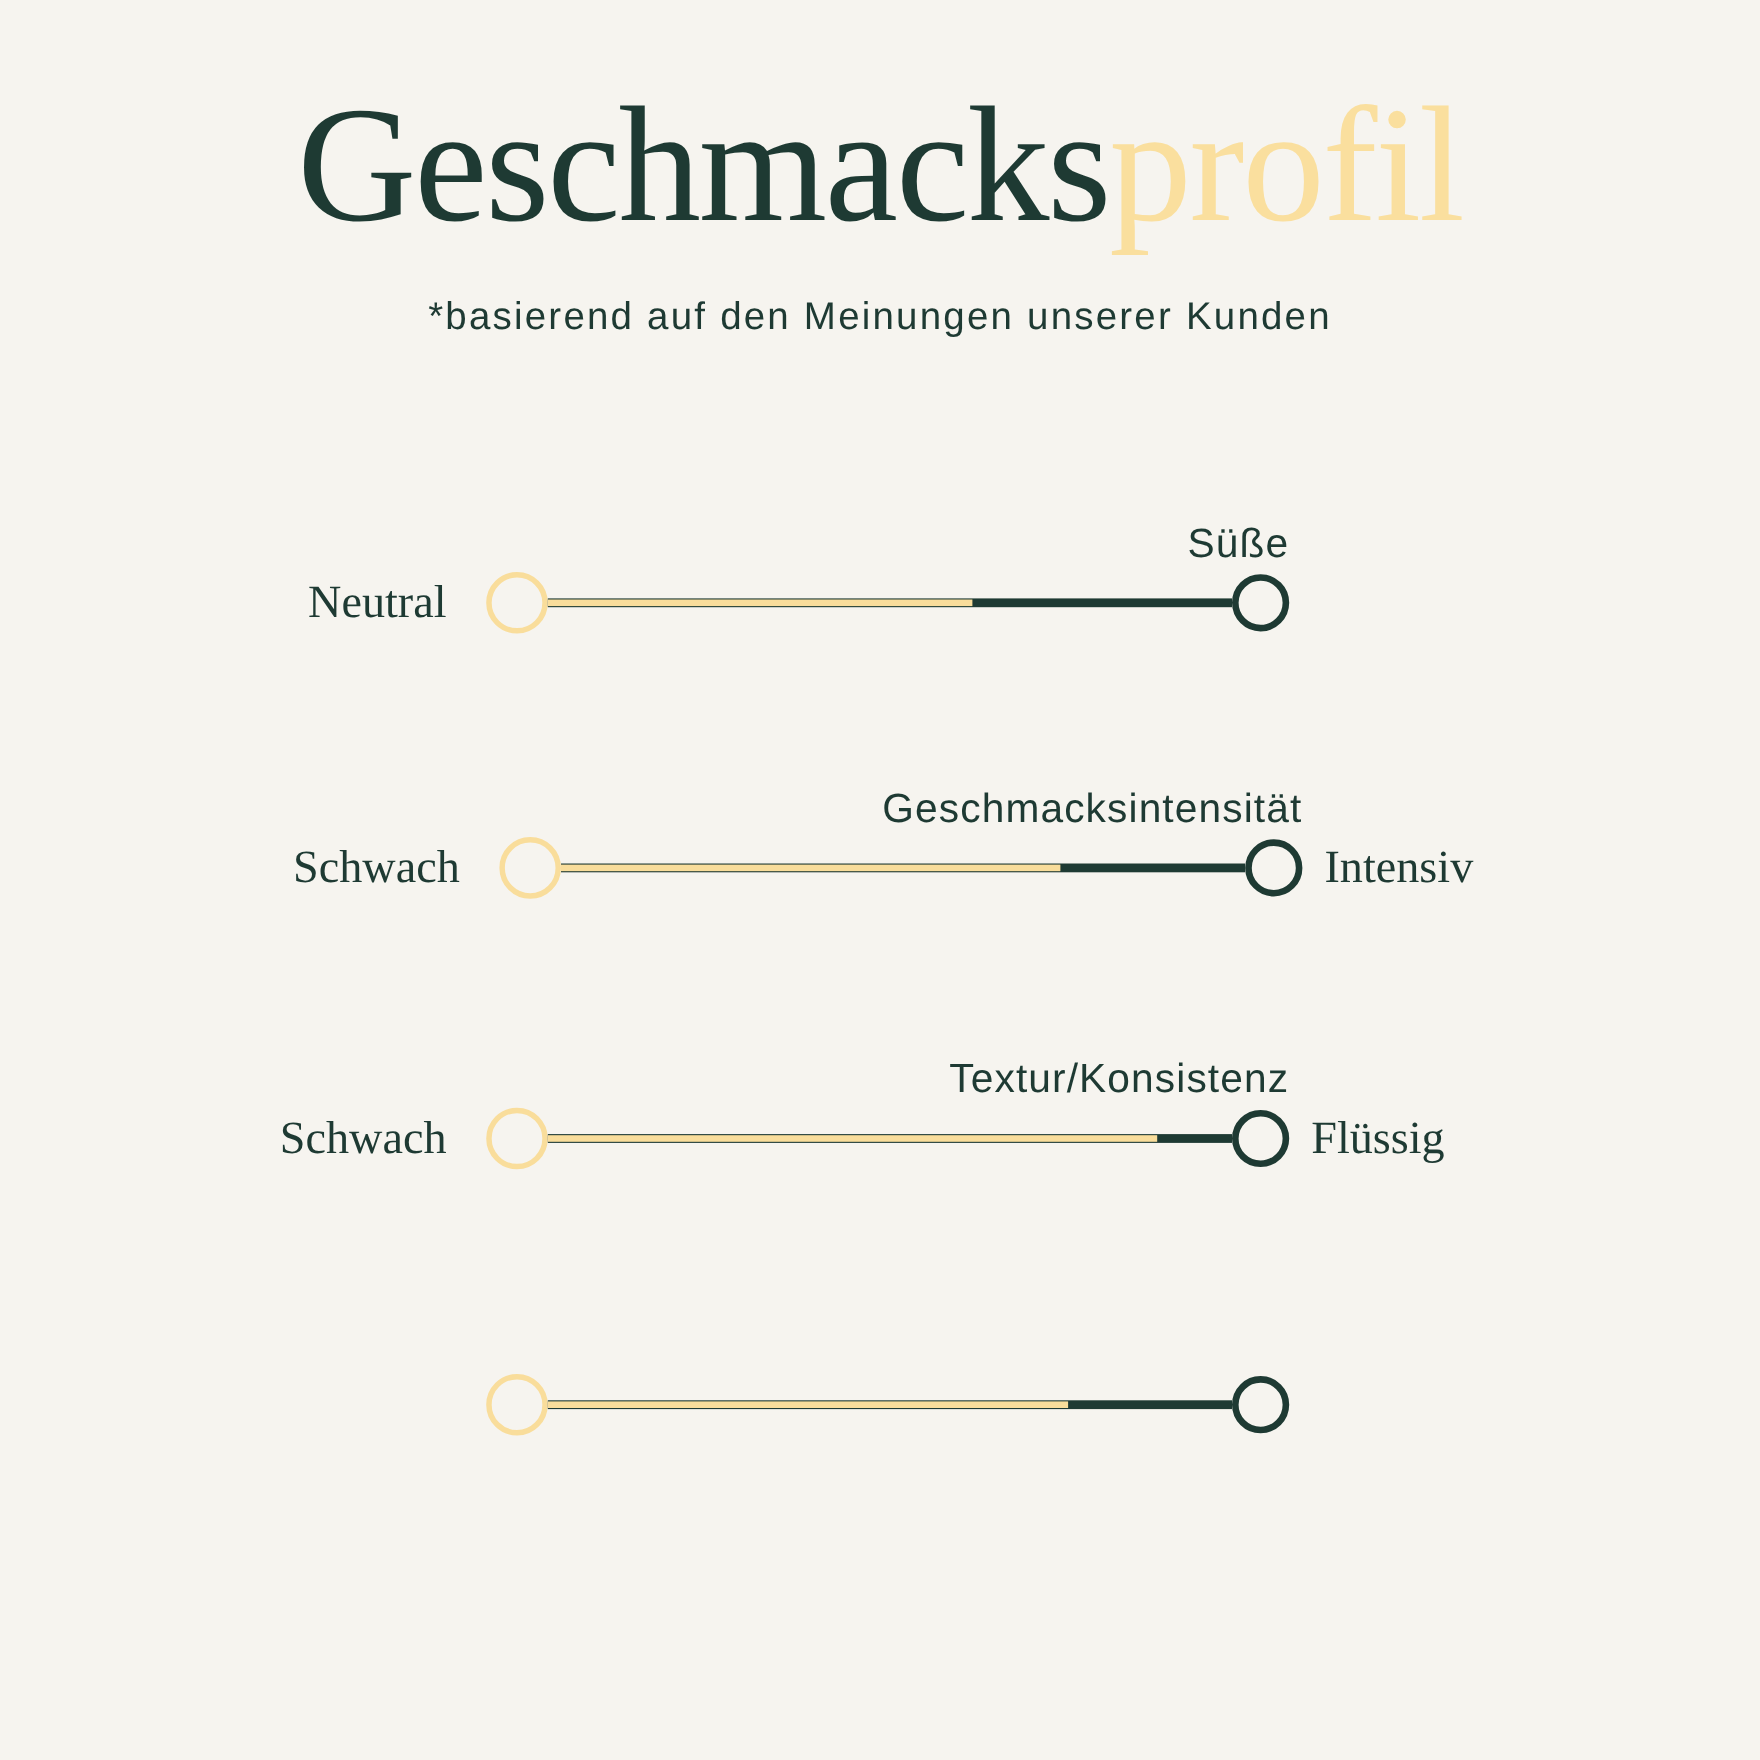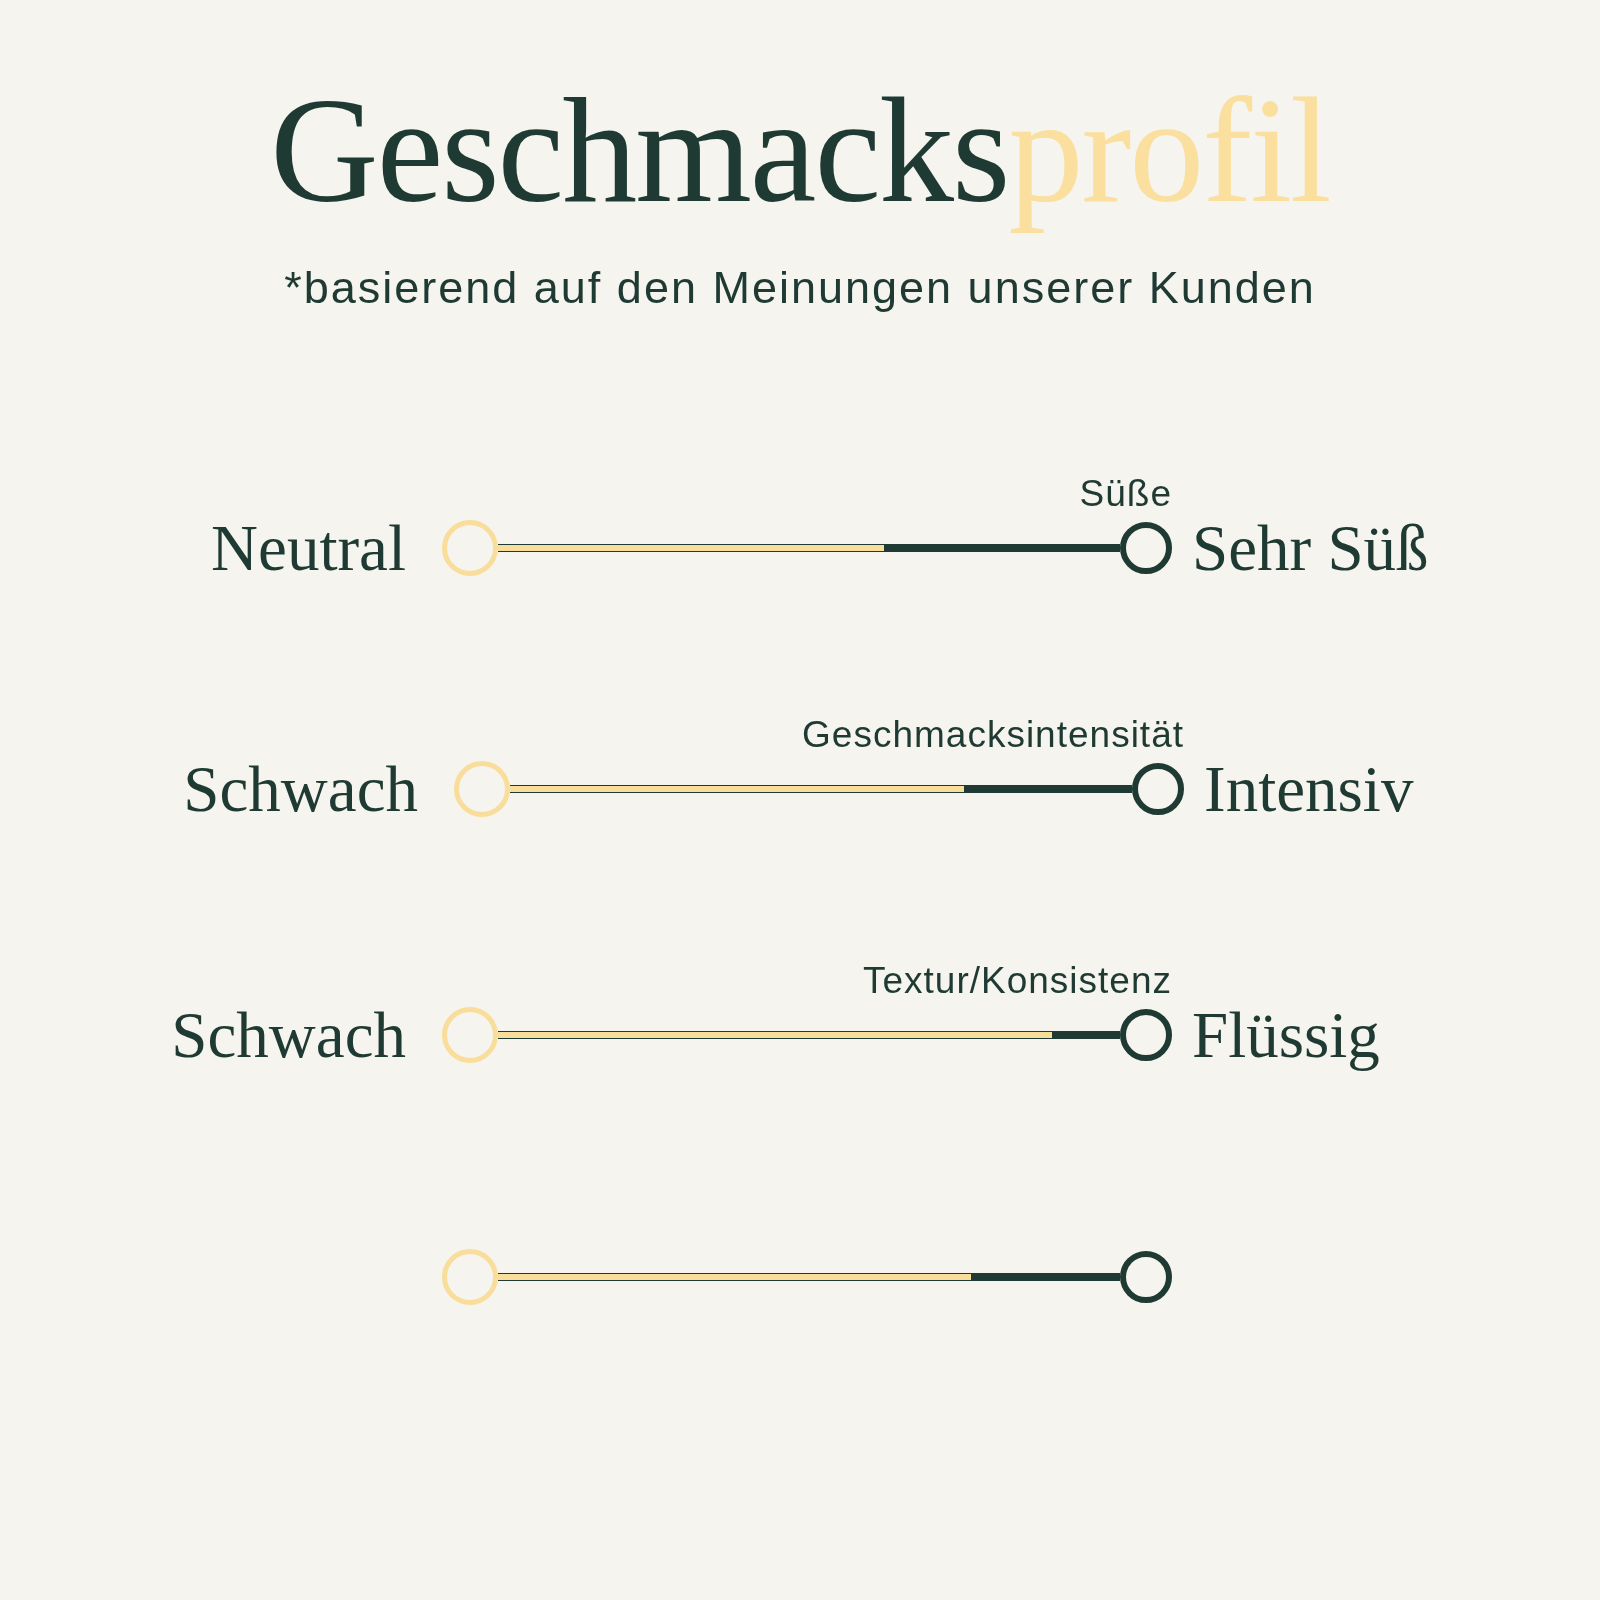--- a/index.html
+++ b/index.html
@@ -33,21 +33,21 @@
     color: var(--dark);
     white-space: nowrap;
   }
   .title .accent { color: var(--title-accent); }
   .subtitle {
     position: absolute;
     top: 262px;
     left: 0;
     width: 100%;
     text-align: center;
-    font-size: 45px;
+    font-size: 35px;
     line-height: 52px;
     letter-spacing: 2px;
     color: var(--dark);
   }
   .row {
     position: absolute;
     left: 0;
     width: 1600px;
     display: grid;
     grid-template-columns: 442px 730px auto;
@@ -57,21 +57,21 @@
     grid-column: 2;
     grid-row: 1;
     align-self: center;
     text-align: right;
     font-size: 37px;
     letter-spacing: 1px;
     color: var(--dark);
   }
   .side-label {
     font-family: "Liberation Serif", "DejaVu Serif", serif;
-    font-size: 65px;
+    font-size: 42px;
     color: var(--dark);
     white-space: nowrap;
   }
   .left-label {
     grid-column: 1;
     grid-row: 2;
     align-self: center;
     justify-self: end;
     padding-right: 36px;
   }
@@ -132,21 +132,20 @@
   <div class="row row-1">
     <div class="track-title">Süße</div>
     <div class="side-label left-label">Neutral</div>
     <div class="slider">
       <span class="circle left"></span>
       <span class="line">
           <span class="fill" style="width: 62%;"></span>
         </span>
       <span class="circle right"></span>
     </div>
-    <div class="side-label right-label">Sehr Süß</div>
   </div>
 
   <div class="row row-2">
     <div class="track-title">Geschmacksintensität</div>
     <div class="side-label left-label">Schwach</div>
     <div class="slider">
       <span class="circle left"></span>
       <span class="line">
           <span class="fill" style="width: 73%;"></span>
         </span>

